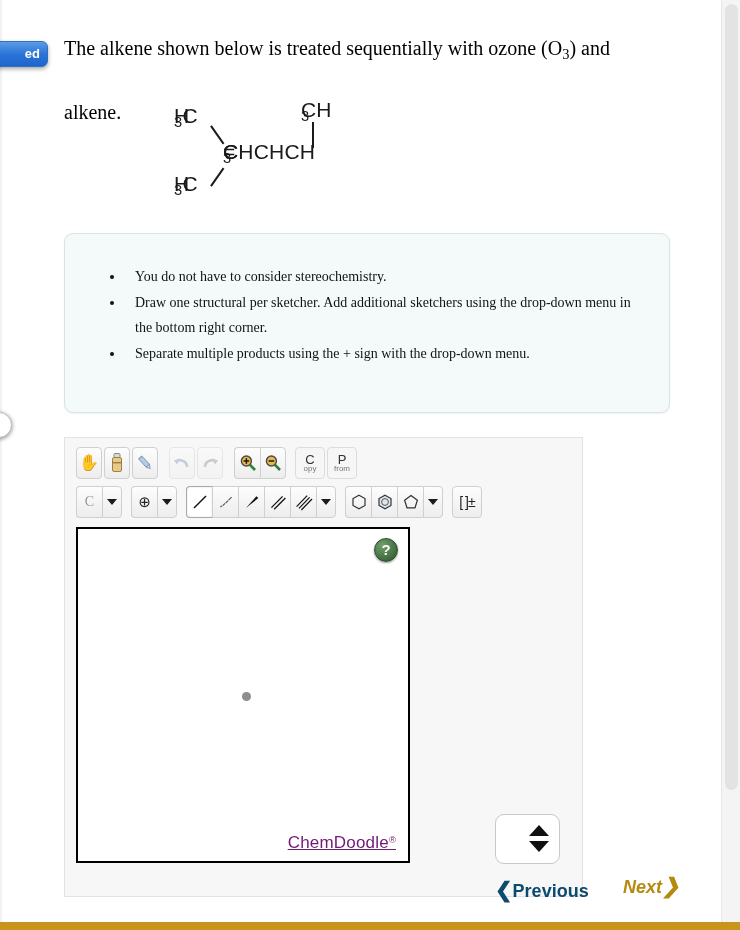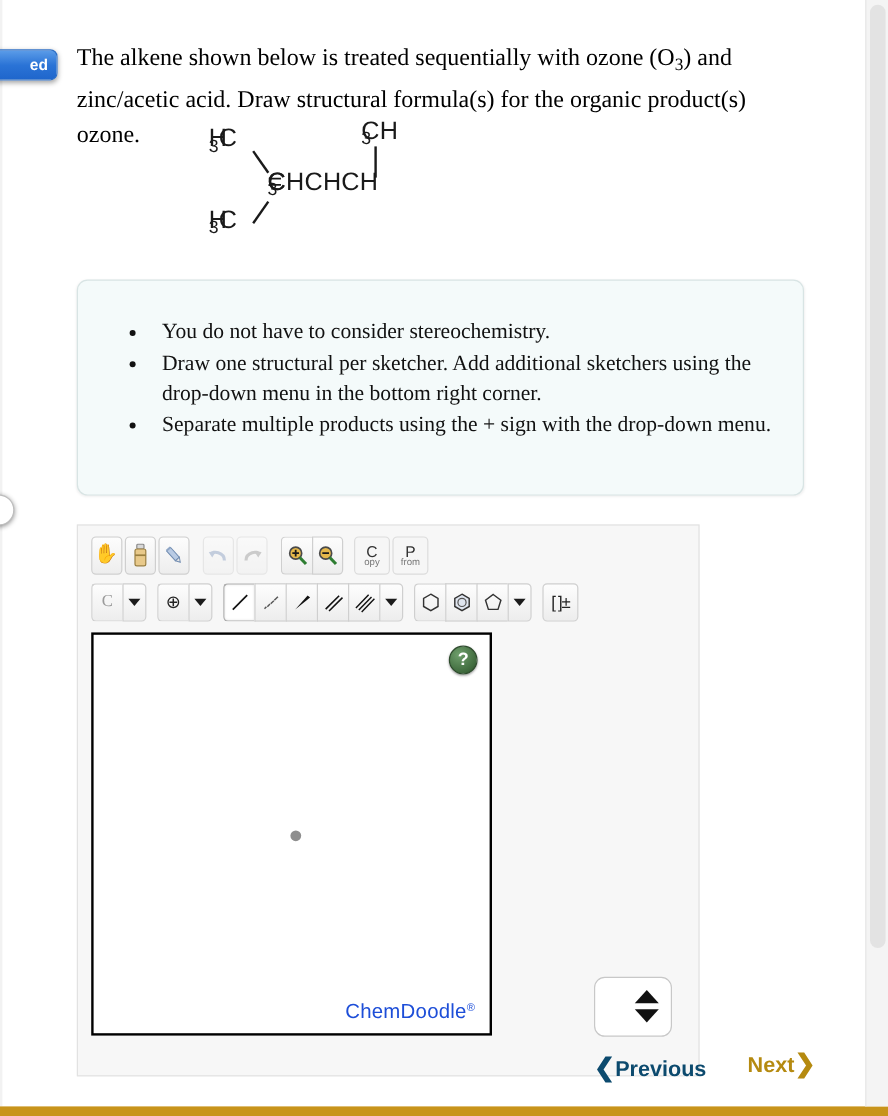--- a/index.html
+++ b/index.html
@@ -88,21 +88,21 @@
     position: absolute;
     left: 64px; top: 233px;
     width: 606px; height: 180px;
     background: #f4fafa;
     border: 1px solid #d8e4e4;
     border-radius: 9px;
     box-shadow: 0 1px 2px rgba(0,0,0,.06);
   }
   #hints-list {
     margin: 0; padding: 30px 26px 0 60px;
-    font-size: 18px;
+    font-size: 14px;
     line-height: 25px;
     color: #111111;
   }
   #hints-list li { margin-bottom: 1px; padding-left: 10px; }
 
   
   #sketcher-panel {
     position: absolute;
     left: 64px; top: 437px;
     width: 519px; height: 460px;
@@ -169,21 +169,21 @@
     border: 1px solid #2d4a2c;
     color: #ffffff;
     font-family: "Liberation Sans", sans-serif;
     font-size: 15px; font-weight: bold;
     line-height: 22px; text-align: center;
     box-shadow: 0 1px 2px rgba(0,0,0,.4);
   }
   #chemdoodle-mark {
     position: absolute; right: 12px; bottom: 8px;
     font-family: "Liberation Sans", sans-serif;
-    font-size: 17px; color: #1d4ed8; letter-spacing: .2px;
+    font-size: 17px; color: #701a75; letter-spacing: .2px; text-decoration: underline;
   }
   #chemdoodle-mark sup { font-size: .55em; vertical-align: .55em; }
 
   
   #sketcher-spinner {
     position: absolute;
     left: 495px; top: 814px;
     width: 65px; height: 50px;
     background: #ffffff;
     border: 1px solid #c8c8c8;
@@ -193,21 +193,21 @@
     position: absolute; left: 33px; width: 0; height: 0;
     border-left: 10px solid transparent; border-right: 10px solid transparent;
   }
   #spin-up   { top: 10px; border-bottom: 11px solid #111; }
   #spin-down { top: 26px; border-top: 11px solid #111; }
 
   
   #nav { position: absolute; left: 495px; top: 874px;
          font-family: "Liberation Sans", sans-serif; font-size: 18px; font-weight: bold; }
   #prev-button { position: absolute; left: 0; top: 4px; color: #0c4a6e; white-space: nowrap; }
-  #next-button { position: absolute; left: 128px; top: 0; color: #b58a10; white-space: nowrap; }
+  #next-button { position: absolute; left: 128px; top: 0; color: #b58a10; white-space: nowrap; font-style: italic; }
   .chev { font-size: 21px; font-weight: bold; }
 
   
   #bottom-bar {
     position: absolute; left: 0; bottom: 0;
     width: 740px; height: 8px;
     background: #c8941b;
   }
 
   
@@ -231,22 +231,22 @@
   <div id="page-edge-left"></div>
 
   <div id="feedback-tab">
     <span>ed</span>
   </div>
 
   <div id="side-handle"></div>
 
   <div id="question-text">
     <span>The alkene shown below is treated sequentially with ozone (O</span><sub>3</sub><span>) and</span><br>
-    <span>zinc/acetic acid. Draw structural formula(s) for the organic product(s)</span><br>
-    <span>ozone.</span>
+    <br>
+    <span>alkene.</span>
   </div>
 
   <div id="structure">
     <span id="st-h3c-top" class="at"><span>H</span><sub>3</sub><span>C</span></span>
 
     <span id="st-ch3-top" class="at"><span>CH</span><sub>3</sub></span>
 
     <span id="st-main" class="at"><span>C</span><span>=</span><span>CHCHCH</span><sub>3</sub></span>
 
     <span id="st-h3c-bot" class="at"><span>H</span><sub>3</sub><span>C</span></span>

